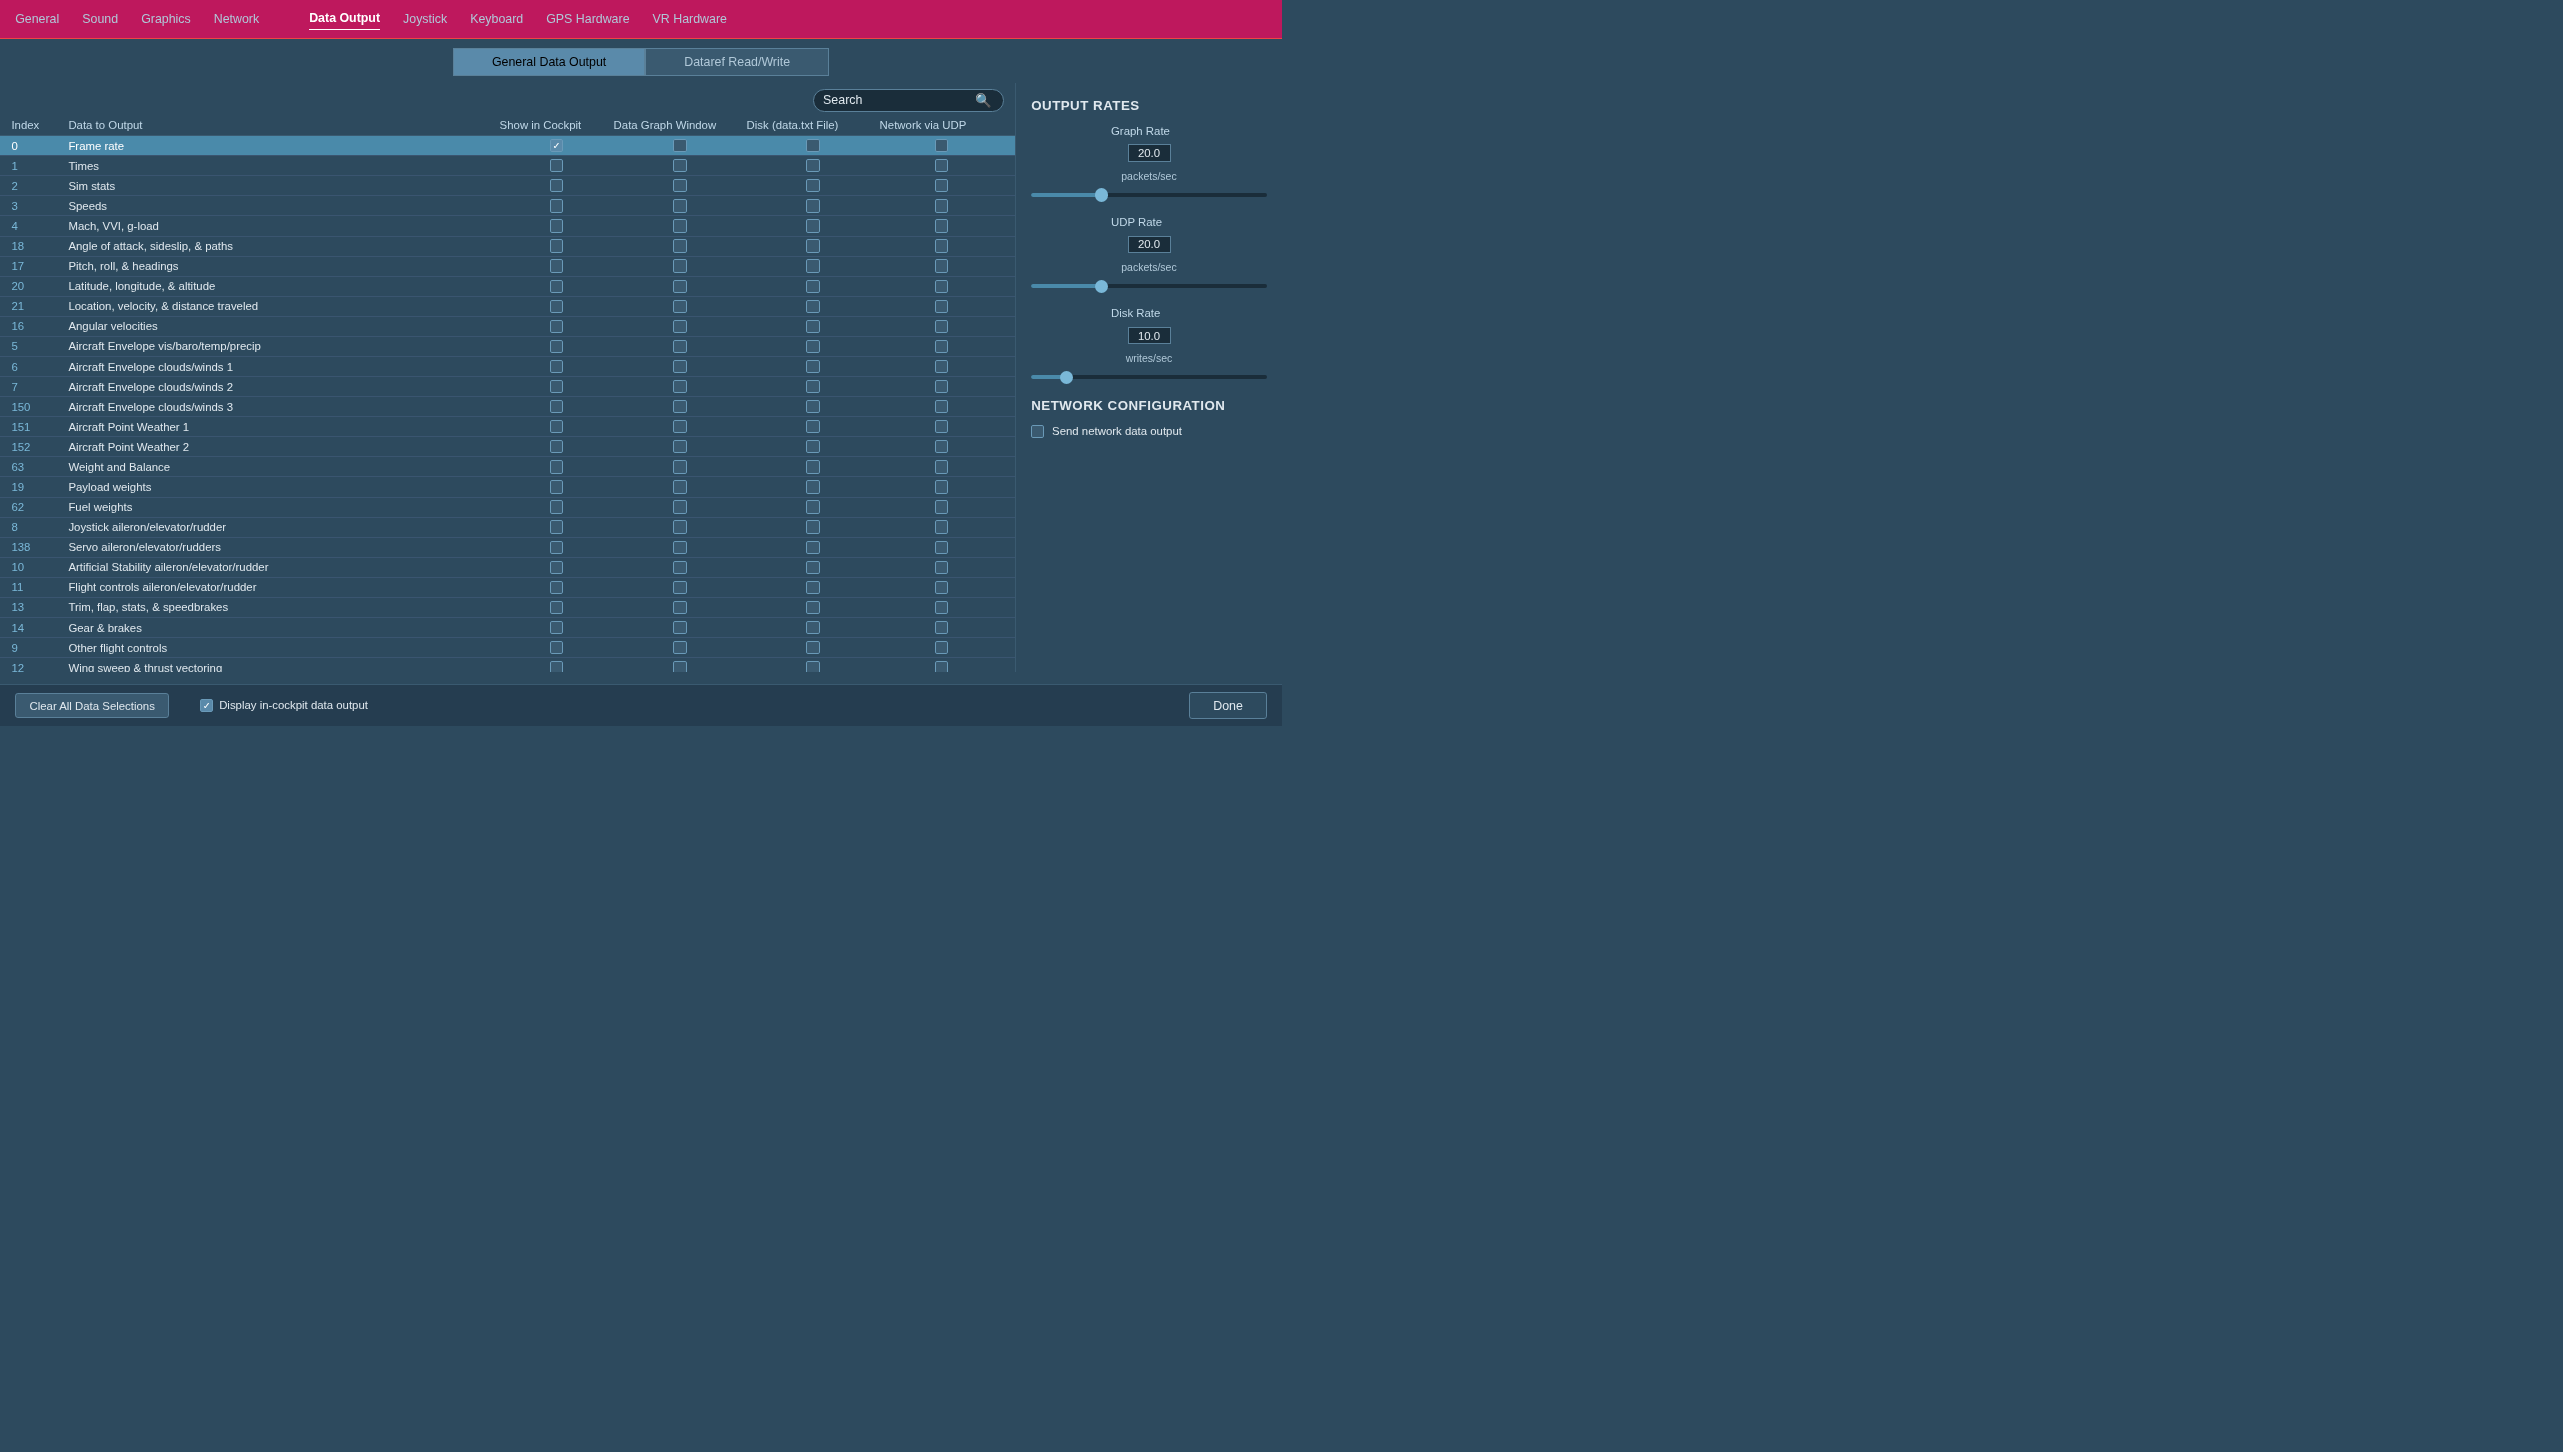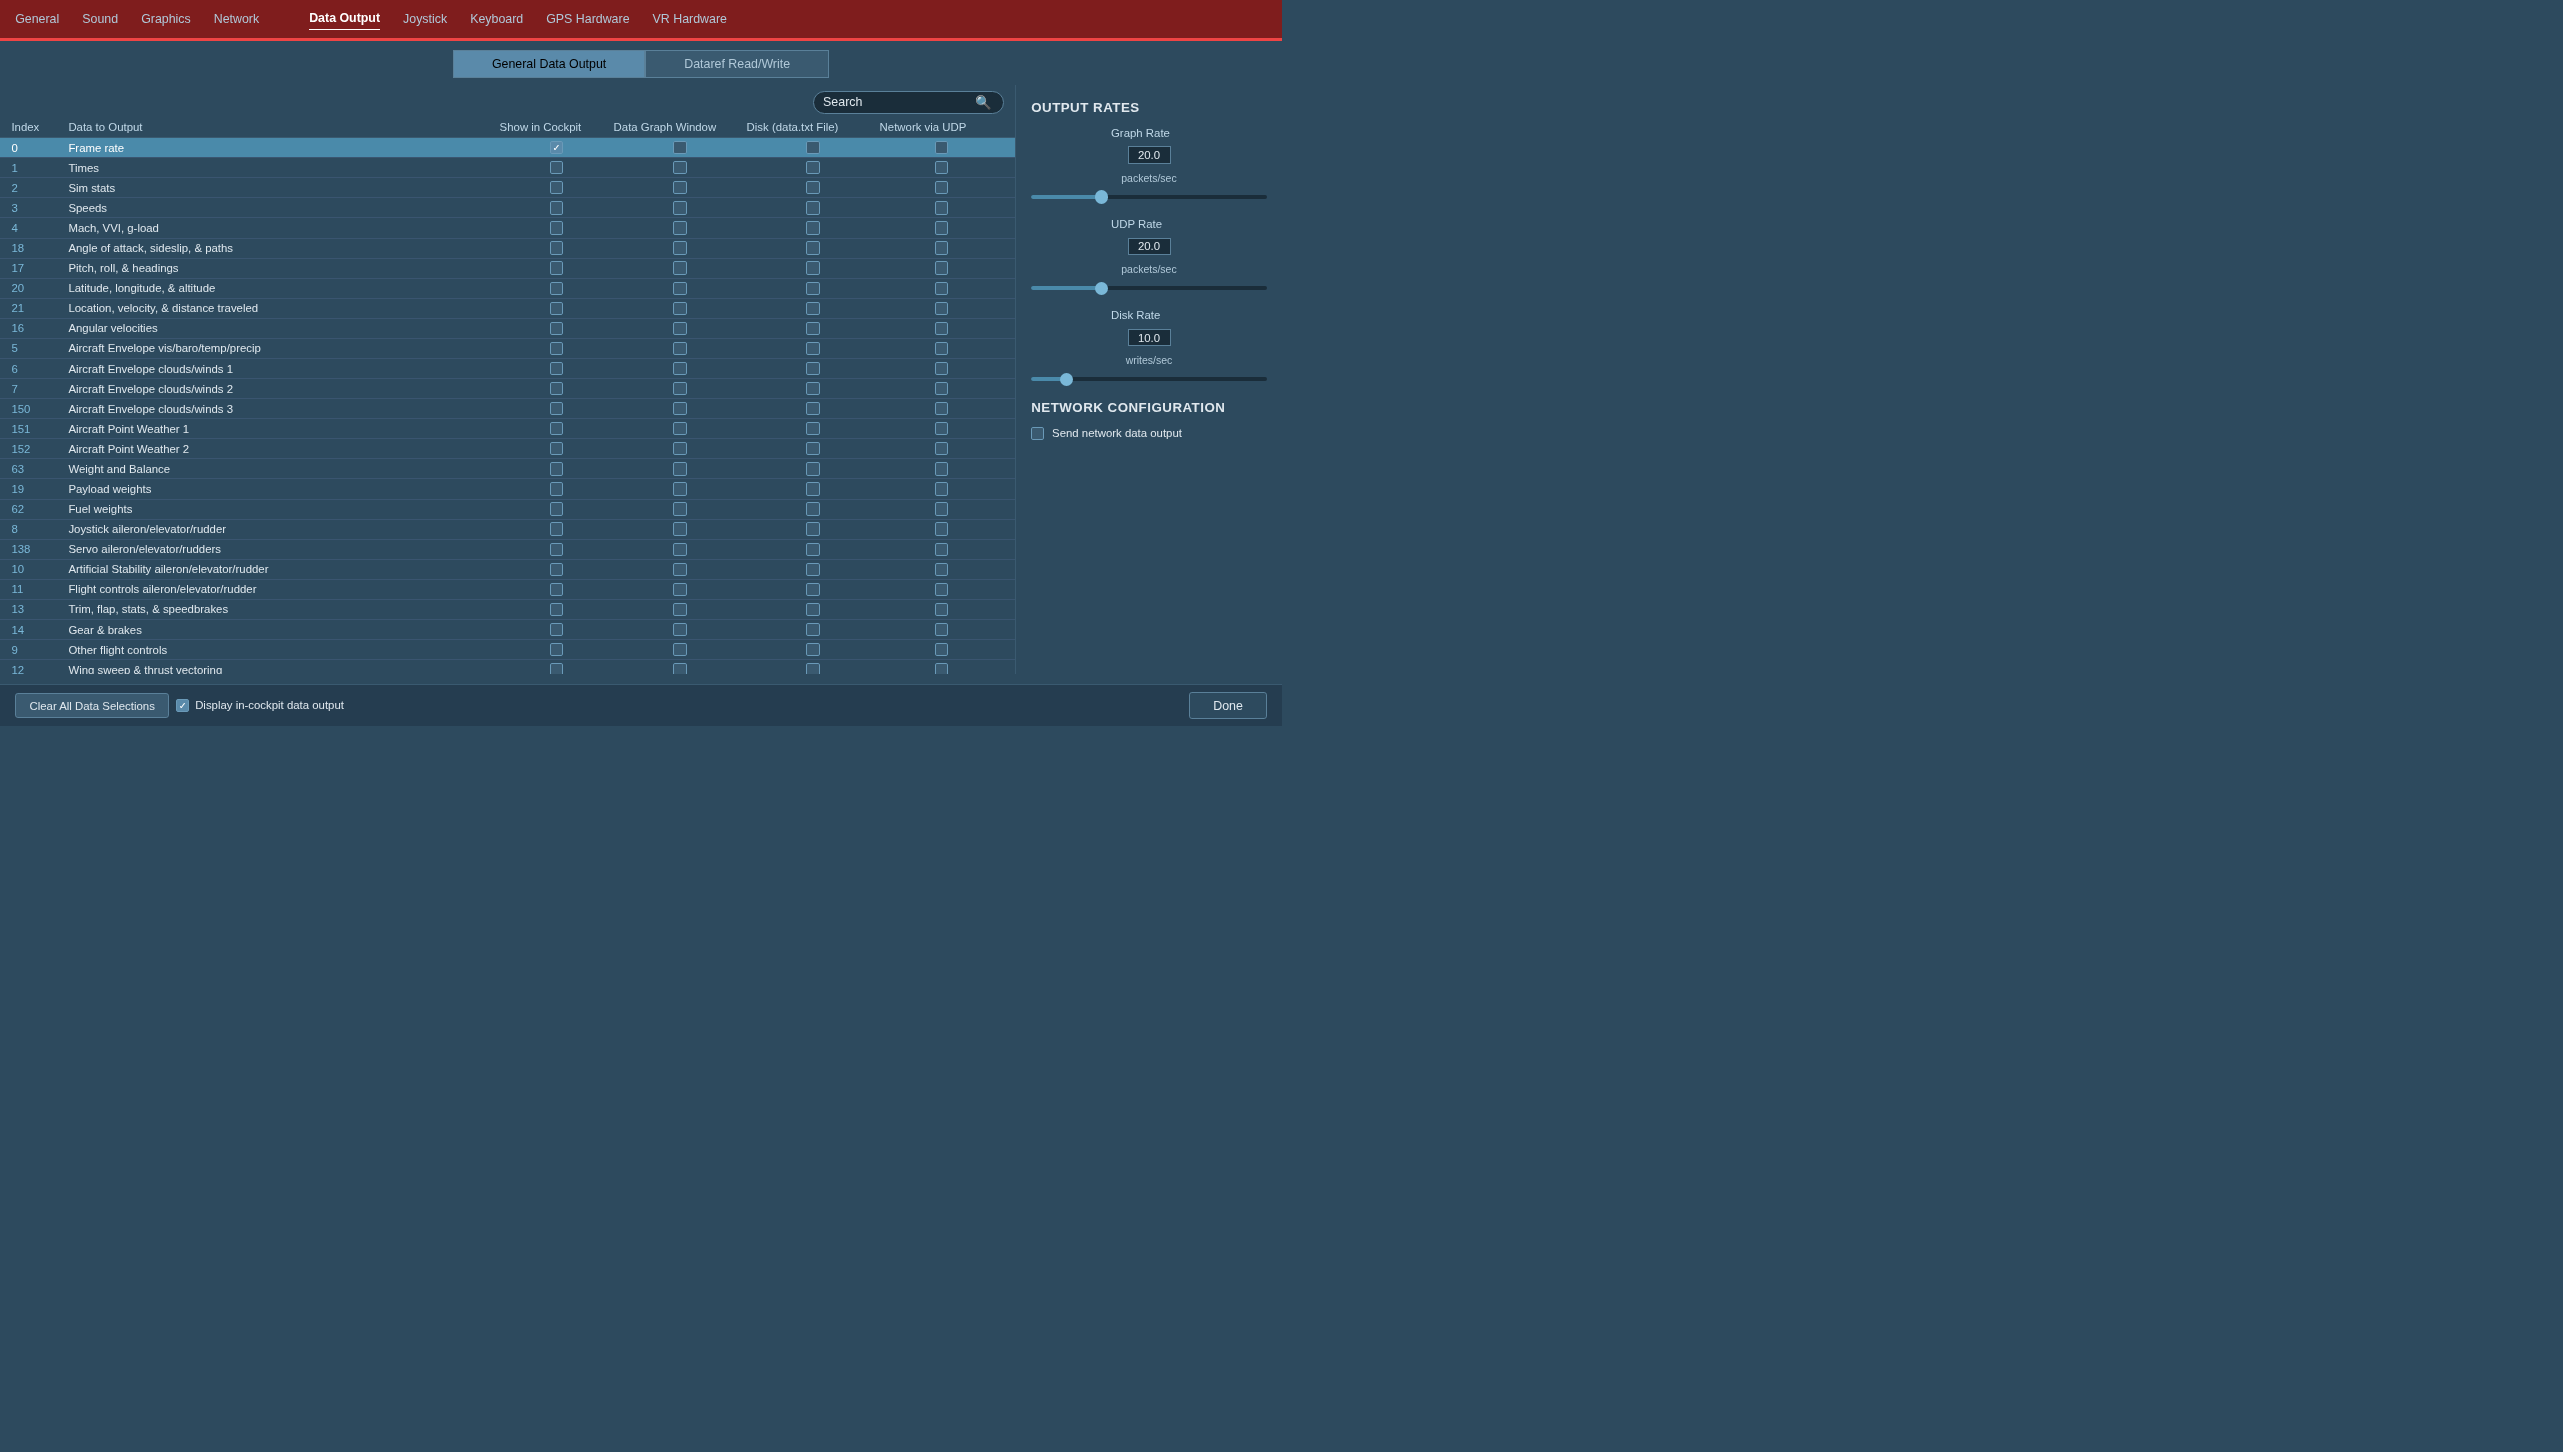--- a/index.html
+++ b/index.html
@@ -12,22 +12,22 @@
       height: 726px;
       overflow: hidden;
       position: relative;
     }
 
     
     .top-nav {
       display: flex;
       align-items: center;
       padding: 7.6px 15.2px;
-      background: #7f1d1d;
-      border-bottom: 3px solid #ef4444;
+      background: #be185d;
+      border-bottom: 1px solid #ef4444;
       gap: 23px;
     }
     .nav-item {
       color: #b0c8d8;
       cursor: pointer;
       padding: 3.8px 0;
       font-size: 12.4px;
     }
     .nav-item.active {
       color: #ffffff;
@@ -276,21 +276,21 @@
       background: #253d50;
       display: flex;
       align-items: center;
       padding: 0 15.2px;
       justify-content: space-between;
       border-top: 1px solid #3a5a70;
     }
     .bottom-left {
       display: flex;
       align-items: center;
-      gap: 7px;
+      gap: 31px;
     }
     .clear-btn {
       background: #3a5a70;
       border: 1px solid #5a8099;
       color: #e0e8ee;
       padding: 5.7px 13.3px;
       font-size: 11.4px;
       cursor: pointer;
       border-radius: 2.9px;
     }

